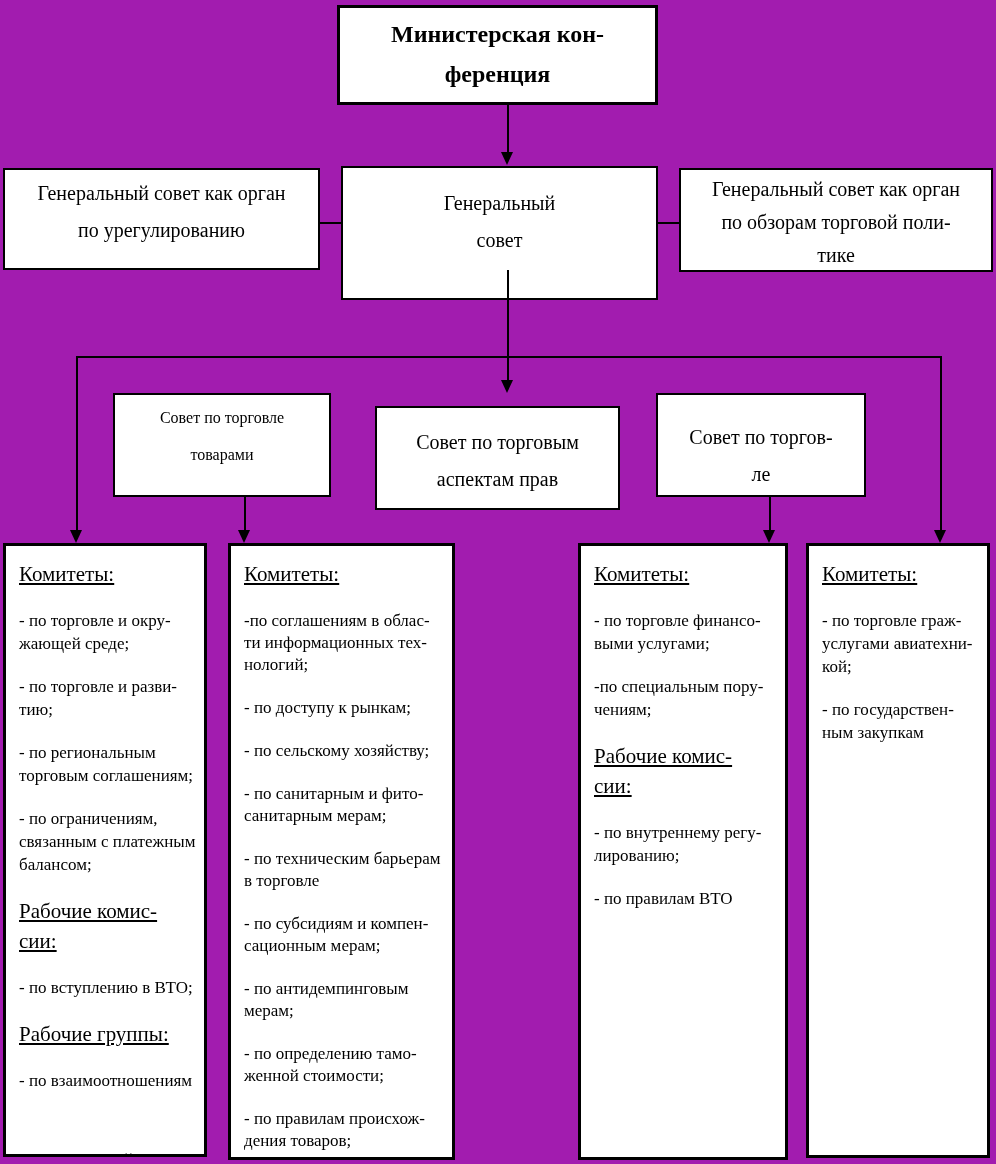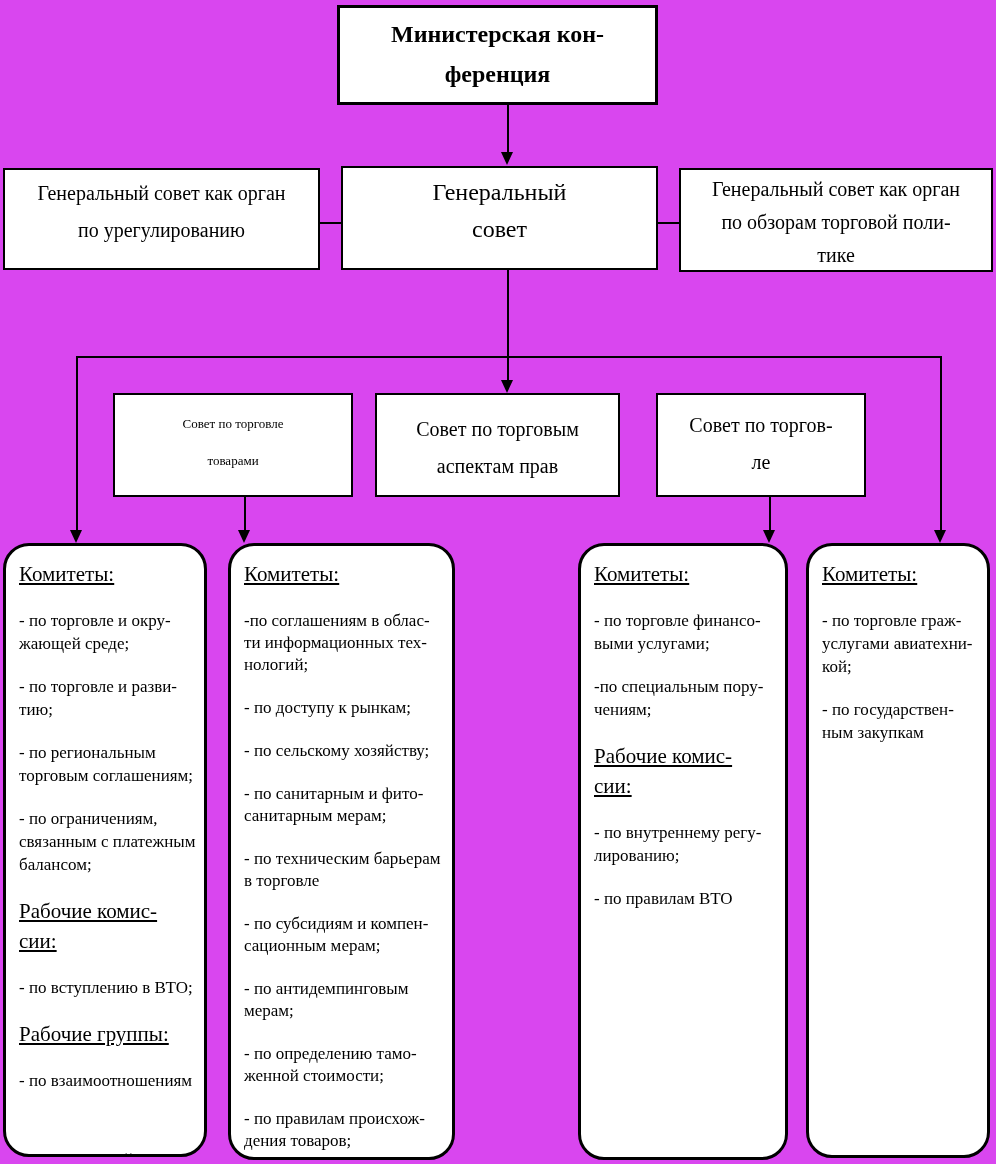--- a/index.html
+++ b/index.html
@@ -1,32 +1,32 @@
 <!DOCTYPE html>
 <html><head>
 <meta charset="utf-8">
 <style>
   html,body{margin:0;padding:0;background:#fff;}
   #canvas{
-    position:relative;width:996px;height:1164px;background:#d946ef;
+    position:relative;width:996px;height:1164px;background:#a21caf;
     font-family:"Liberation Serif","DejaVu Serif",serif;color:#000;
     overflow:hidden;
   }
   .box{position:absolute;border:2px solid #000;box-sizing:border-box;background:#fff;}
   .node{text-align:center;white-space:pre-line;}
   .b-ministerial{left:337px;top:5px;width:321px;height:100px;border-width:3px;
     font-size:24px;font-weight:bold;line-height:40px;padding-top:6px;}
   .b-gc-left{left:3px;top:168px;width:317px;height:102px;font-size:20px;line-height:37px;padding-top:5px;}
-  .b-gc-center{left:341px;top:166px;width:317px;height:104px;font-size:24px;line-height:37px;padding-top:6px;}
+  .b-gc-center{left:341px;top:166px;width:317px;height:134px;font-size:20px;line-height:37px;padding-top:17px;}
   .b-gc-right{left:679px;top:168px;width:314px;height:104px;font-size:20px;line-height:33px;padding-top:3px;}
-  .b-c1{left:113px;top:393px;width:240px;height:104px;font-size:13px;line-height:37px;padding-top:10px;}
-  .b-c2{left:375px;top:393px;width:245px;height:104px;font-size:20px;line-height:37px;padding-top:16px;}
-  .b-c3{left:656px;top:393px;width:210px;height:104px;font-size:20px;line-height:37px;padding-top:12px;}
+  .b-c1{left:113px;top:393px;width:218px;height:104px;font-size:16px;line-height:37px;padding-top:4px;}
+  .b-c2{left:375px;top:406px;width:245px;height:104px;font-size:20px;line-height:37px;padding-top:16px;}
+  .b-c3{left:656px;top:393px;width:210px;height:104px;font-size:20px;line-height:37px;padding-top:24px;}
 
-  .col{border-width:3px;padding:13px 8px 0 13px;overflow:hidden;border-radius:26px;}
+  .col{border-width:3px;padding:13px 8px 0 13px;overflow:hidden;}
   .b-col1{left:3px;top:543px;width:204px;height:614px;}
   .b-col2{left:228px;top:543px;width:227px;height:617px;}
   .b-col3{left:578px;top:543px;width:210px;height:617px;}
   .b-col4{left:806px;top:543px;width:184px;height:615px;}
   .col-heading{font-size:21px;line-height:30px;text-decoration:underline;
     white-space:pre-line;margin:0 0 20px 0;}
   .col-item{font-size:17px;line-height:23px;white-space:pre-line;margin:8px 0 20px 0;}
   .b-col2 .col-item{line-height:22px;margin-bottom:21px;}
   .b-col2 .col-heading{margin-bottom:21px;}
   .clipped{position:absolute;left:118px;top:604px;height:9px;overflow:hidden;

